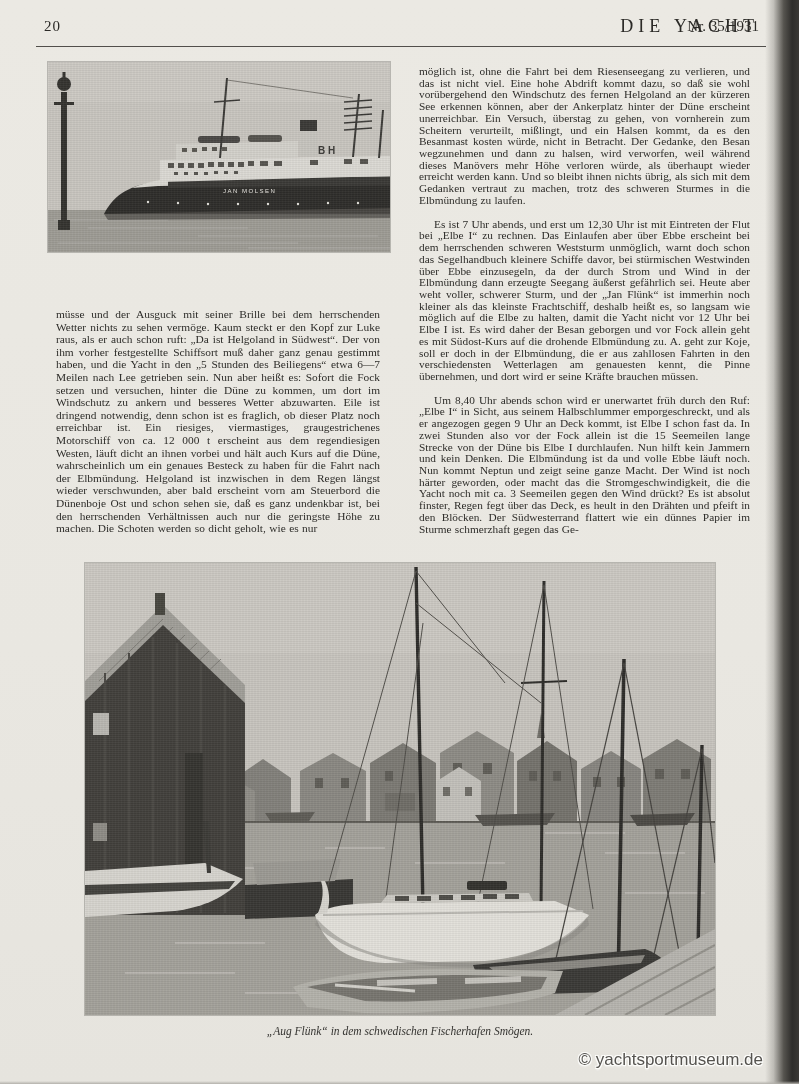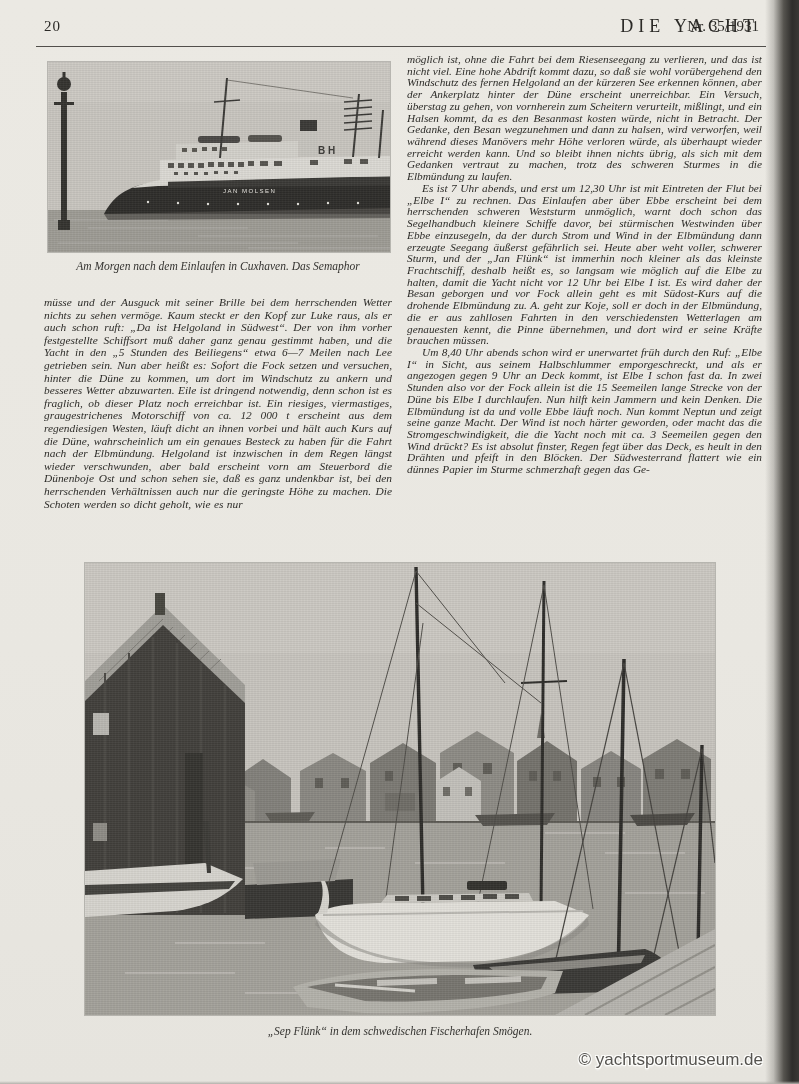--- a/index.html
+++ b/index.html
@@ -29,21 +29,21 @@
   .photo-bottom{left:85px;top:563px;width:630px;height:452px;}
 
   
   .caption{position:absolute;font-style:italic;font-size:11.5px;line-height:14px;text-align:center;color:#33322f;}
   .caption-top{left:40px;top:259px;width:356px;}
   .caption-top .spaced{letter-spacing:2.5px;}
   .caption-bottom{left:85px;top:1024px;width:630px;}
 
   
   .col{position:absolute;text-align:justify;color:#2d2c29;hyphens:none;overflow:hidden;}
-  .col p{margin:0;font-style:italic;}
+  .col p{margin:12px;}
   .col p.indent{text-indent:15px;}
   .col-left{left:44px;top:296px;width:348px;height:244px;font-size:11.4px;line-height:12.6px;word-spacing:.6px;}
   .col-right{left:407px;top:54px;width:355px;height:494px;font-size:11.3px;line-height:11.72px;word-spacing:.4px;}
 
   
   .watermark{position:absolute;right:36px;top:1050px;
     font-family:"Liberation Sans","DejaVu Sans",sans-serif;font-weight:normal;font-size:17px;color:#55534f;
     text-shadow:0 0 1px #fff,1px 1px 0 #fdfdfb,-1px -1px 0 #fdfdfb,1px -1px 0 #fdfdfb,-1px 1px 0 #fdfdfb,0 2px 2px rgba(255,255,255,.8);}
 </style>
 </head>
@@ -144,21 +144,20 @@
         </g>
         <line x1="331" y1="96" x2="335" y2="48" stroke="#3a3936" stroke-width="2"></line>
         <line x1="179" y1="18" x2="305" y2="36" stroke="#5a5852" stroke-width=".7"></line>
         <text x="270" y="92" font-size="10" font-weight="bold" fill="#3a3936" font-family="Liberation Sans, sans-serif">B H</text>
         <path d="M56,152 L342,146 L342,156 L60,158 Z" fill="#504e49" opacity=".75"></path>
       </g>
     </svg>
   </div>
 
   <div class="caption caption-top">
-    <div>Am Morgen nach dem Einlaufen in Cuxhaven.  Das Semaphor</div>
   </div>
 
   <div class="col col-left">
     <p>müsse und der Ausguck mit seiner Brille bei dem herrschenden Wetter nichts zu sehen vermöge.  Kaum steckt er den Kopf zur Luke raus, als er auch schon ruft: „Da ist Helgoland in Südwest“.  Der von ihm vorher festgestellte Schiffsort muß daher ganz genau gestimmt haben, und die Yacht in den „5 Stunden des Beiliegens“ etwa 6—7 Meilen nach Lee getrieben sein.  Nun aber heißt es: Sofort die Fock setzen und versuchen, hinter die Düne zu kommen, um dort im Windschutz zu ankern und besseres Wetter abzuwarten.  Eile ist dringend notwendig, denn schon ist es fraglich, ob dieser Platz noch erreichbar ist.  Ein riesiges, viermastiges, graugestrichenes Motorschiff von ca. 12 000 t erscheint aus dem regendiesigen Westen, läuft dicht an ihnen vorbei und hält auch Kurs auf die Düne, wahrscheinlich um ein genaues Besteck zu haben für die Fahrt nach der Elbmündung.  Helgoland ist inzwischen in dem Regen längst wieder verschwunden, aber bald erscheint vorn am Steuerbord die Dünenboje Ost und schon sehen sie, daß es ganz undenkbar ist, bei den herrschenden Verhältnissen auch nur die geringste Höhe zu machen.  Die Schoten werden so dicht geholt, wie es nur</p>
   </div>
 
   <div class="col col-right">
     <p>möglich ist, ohne die Fahrt bei dem Riesenseegang zu verlieren, und das ist nicht viel.  Eine hohe Abdrift kommt dazu, so daß sie wohl vorübergehend den Windschutz des fernen Helgoland an der kürzeren See erkennen können, aber der Ankerplatz hinter der Düne erscheint unerreichbar.  Ein Versuch, überstag zu gehen, von vornherein zum Scheitern verurteilt, mißlingt, und ein Halsen kommt, da es den Besanmast kosten würde, nicht in Betracht.  Der Gedanke, den Besan wegzunehmen und dann zu halsen, wird verworfen, weil während dieses Manövers mehr Höhe verloren würde, als überhaupt wieder erreicht werden kann.  Und so bleibt ihnen nichts übrig, als sich mit dem Gedanken vertraut zu machen, trotz des schweren Sturmes in die Elbmündung zu laufen.</p>
     <p class="indent">Es ist 7 Uhr abends, und erst um 12,30 Uhr ist mit Eintreten der Flut bei „Elbe I“ zu rechnen.  Das Einlaufen aber über Ebbe erscheint bei dem herrschenden schweren Weststurm unmöglich, warnt doch schon das Segelhandbuch kleinere Schiffe davor, bei stürmischen Westwinden über Ebbe einzusegeln, da der durch Strom und Wind in der Elbmündung dann erzeugte Seegang äußerst gefährlich sei. Heute aber weht voller, schwerer Sturm, und der „Jan Flünk“ ist immerhin noch kleiner als das kleinste Frachtschiff, deshalb heißt es, so langsam wie möglich auf die Elbe zu halten, damit die Yacht nicht vor 12 Uhr bei Elbe I ist.  Es wird daher der Besan geborgen und vor Fock allein geht es mit Südost-Kurs auf die drohende Elbmündung zu.  A. geht zur Koje, soll er doch in der Elbmündung, die er aus zahllosen Fahrten in den verschiedensten Wetterlagen am genauesten kennt, die Pinne übernehmen, und dort wird er seine Kräfte brauchen müssen.</p>
     <p class="indent">Um 8,40 Uhr abends schon wird er unerwartet früh durch den Ruf: „Elbe I“ in Sicht, aus seinem Halbschlummer emporgeschreckt, und als er angezogen gegen 9 Uhr an Deck kommt, ist Elbe I schon fast da.  In zwei Stunden also vor der Fock allein ist die 15 Seemeilen lange Strecke von der Düne bis Elbe I durchlaufen.  Nun hilft kein Jammern und kein Denken.  Die Elbmündung ist da und volle Ebbe läuft noch.  Nun kommt Neptun und zeigt seine ganze Macht.  Der Wind ist noch härter geworden, oder macht das die Stromgeschwindigkeit, die die Yacht noch mit ca. 3 Seemeilen gegen den Wind drückt?  Es ist absolut finster, Regen fegt über das Deck, es heult in den Drähten und pfeift in den Blöcken.  Der Südwesterrand flattert wie ein dünnes Papier im Sturme schmerzhaft gegen das Ge-</p>
@@ -302,19 +301,19 @@
 
       <path d="M470,452 L630,366 L630,452 Z" fill="#b6b4ae"></path>
       <g stroke="#94928c" stroke-width="2">
           <line x1="500" y1="452" x2="630" y2="382"></line>
           <line x1="540" y1="452" x2="630" y2="404"></line>
           <line x1="580" y1="452" x2="630" y2="426"></line>
         </g>
     </svg>
   </div>
 
-  <div class="caption caption-bottom">„Sep Flünk“ in dem schwedischen Fischerhafen Smögen.</div>
+  <div class="caption caption-bottom">„Aug Flünk“ in dem schwedischen Fischerhafen Smögen.</div>
 
   <div class="watermark">© yachtsportmuseum.de</div>
 
   <div class="edge-strip"></div>
   <div class="bottom-edge"></div>
 </div>
 
 </body></html>

